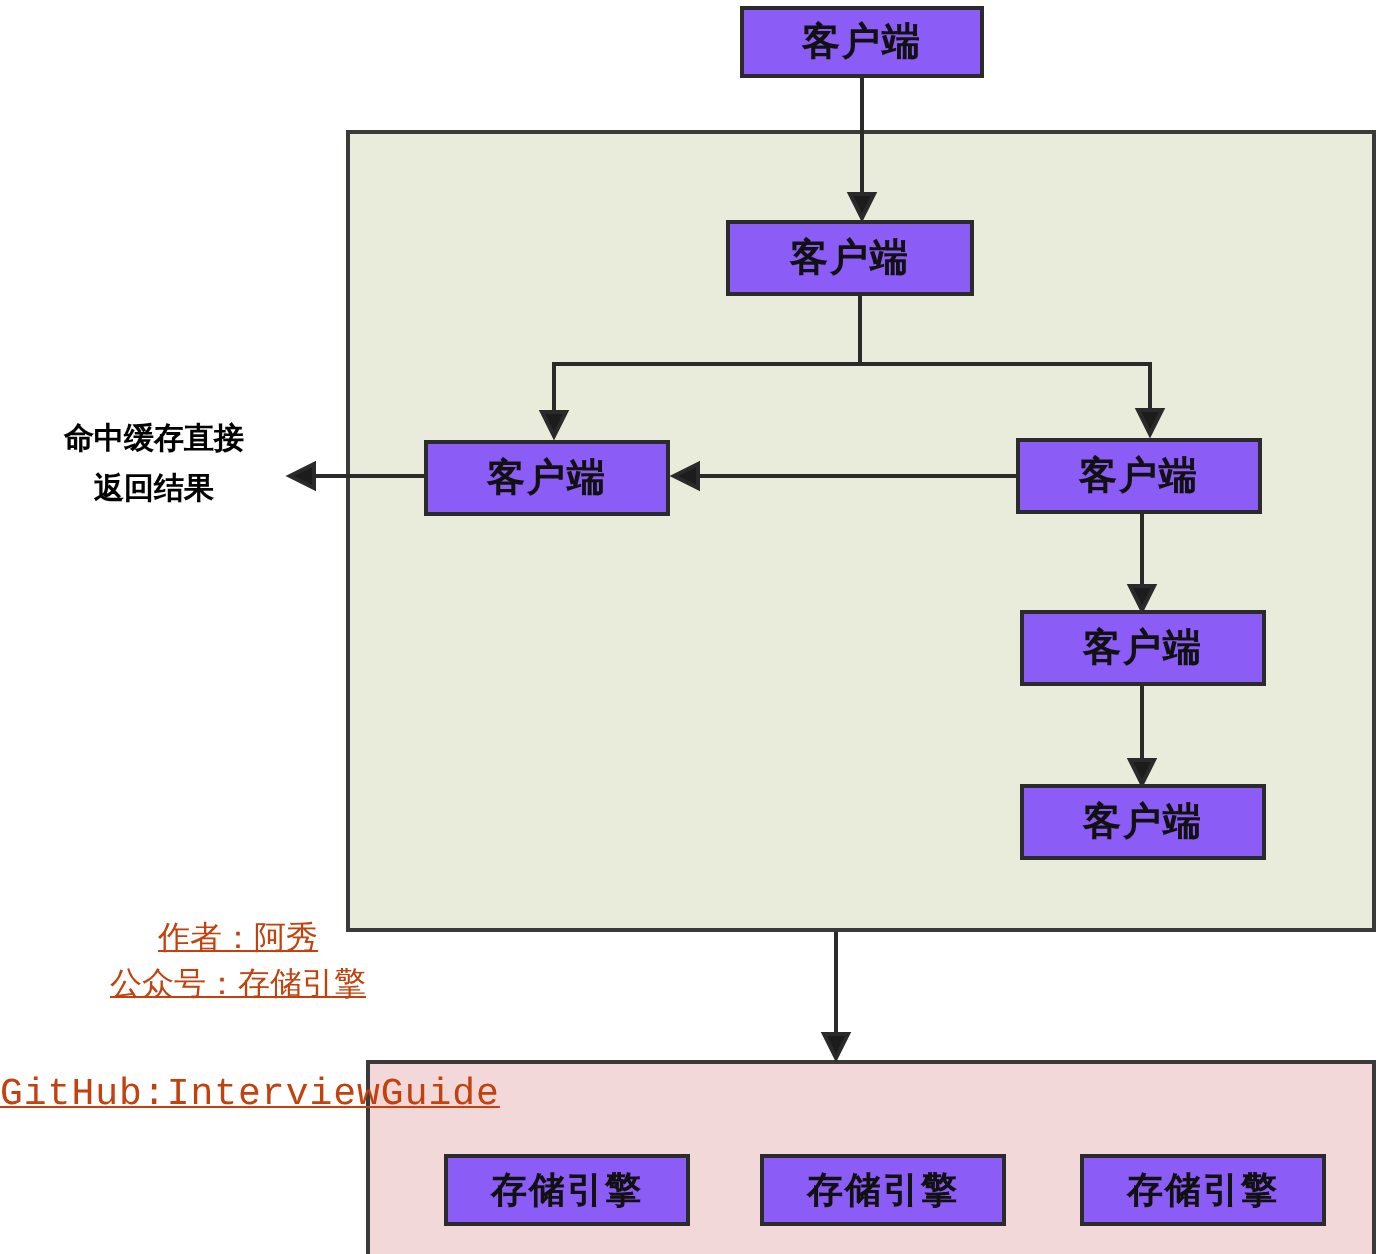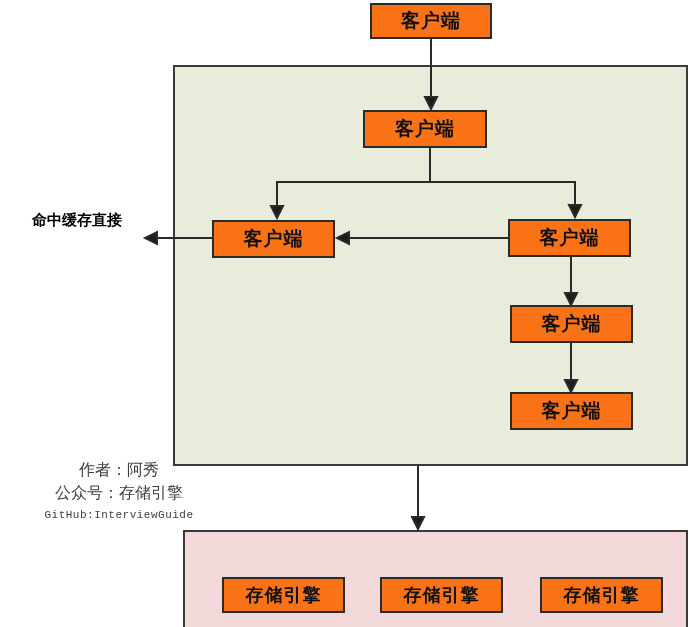--- a/index.html
+++ b/index.html
@@ -13,21 +13,21 @@
   }
   .layer {
     position: absolute;
     border: 2px solid #3a3a3a;
     box-sizing: border-box;
   }
   .layer.server { left: 173px; top: 65px; width: 515px; height: 401px; background: #e9ecda; }
   .layer.storage { left: 183px; top: 530px; width: 505px; height: 100px; background: #f3d8da; }
   .node {
     position: absolute;
-    background: #f97316;
+    background: #8b5cf6;
     border: 2px solid #2b2b2b;
     box-sizing: border-box;
     display: flex;
     align-items: center;
     justify-content: center;
     font-weight: bold;
     font-size: 19px;
     color: #111111;
     letter-spacing: 1px;
   }
@@ -46,28 +46,30 @@
     text-align: center;
     font-weight: bold;
     font-size: 15px;
     line-height: 25px;
     color: #000000;
   }
   .attribution {
     position: absolute;
     left: 0px; top: 458px; width: 238px;
     text-align: center;
-    color: #404040;
+    color: #c2410c;
     font-size: 16px;
     line-height: 23px;
+    text-decoration: underline;
   }
   .attribution .gh {
     font-family: "Liberation Mono", monospace;
-    font-size: 11px;
+    font-size: 19px;
     letter-spacing: 0.5px;
+    margin-top: 32px;
   }
   svg.edges { position: absolute; left: 0; top: 0; pointer-events: none; }
 </style>
 </head>
 <body>
 
 <div class="canvas">
 
   <div class="layer server"></div>
   <div class="layer storage"></div>
@@ -108,20 +110,21 @@
   <div class="node" id="node-client-right">客户端</div>
   <div class="node" id="node-client-l3">客户端</div>
   <div class="node" id="node-client-l4">客户端</div>
 
   <div class="node" id="node-storage-1">存储引擎</div>
   <div class="node" id="node-storage-2">存储引擎</div>
   <div class="node" id="node-storage-3">存储引擎</div>
 
   <div class="cache-note">
     <div>命中缓存直接</div>
+    <div>返回结果</div>
   </div>
 
   <div class="attribution">
     <div>作者：阿秀</div>
     <div>公众号：存储引擎</div>
     <div class="gh">GitHub:InterviewGuide</div>
   </div>
 
 </div>
 

